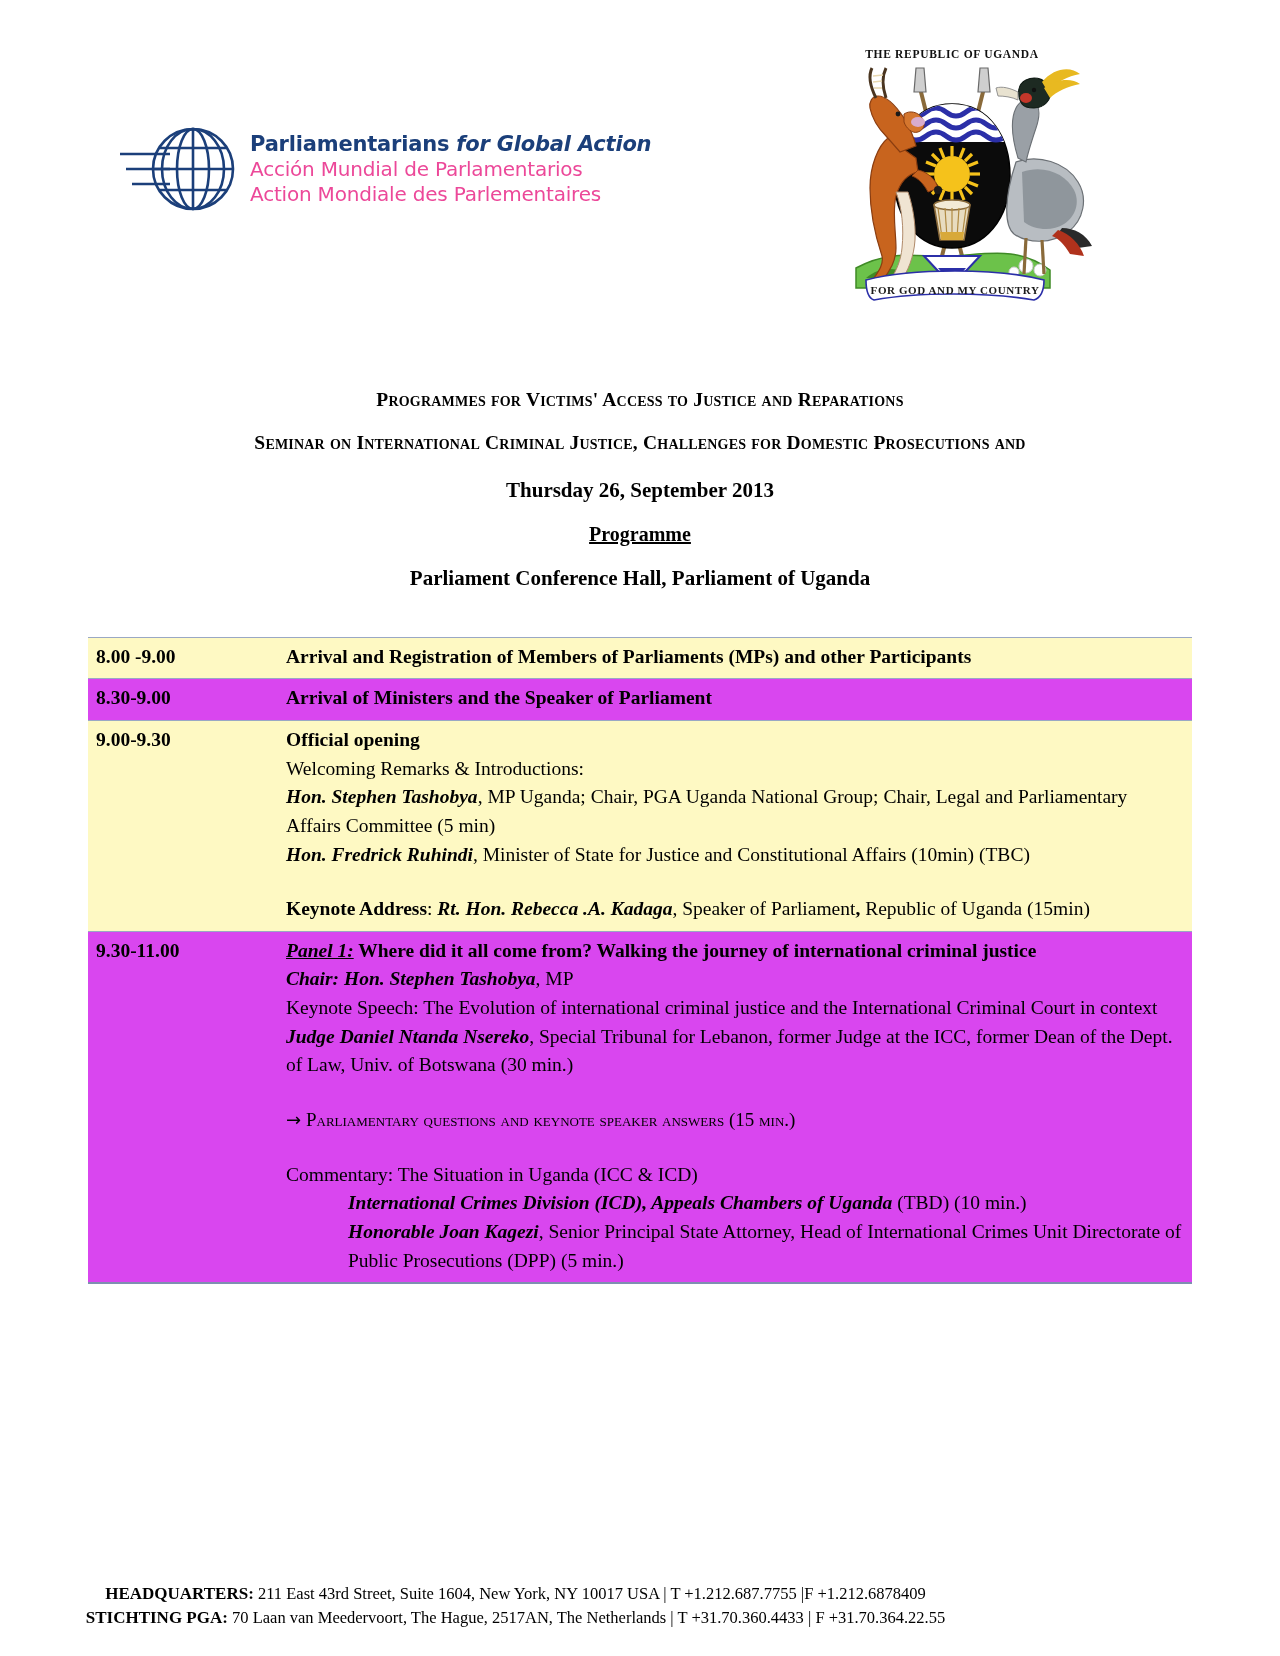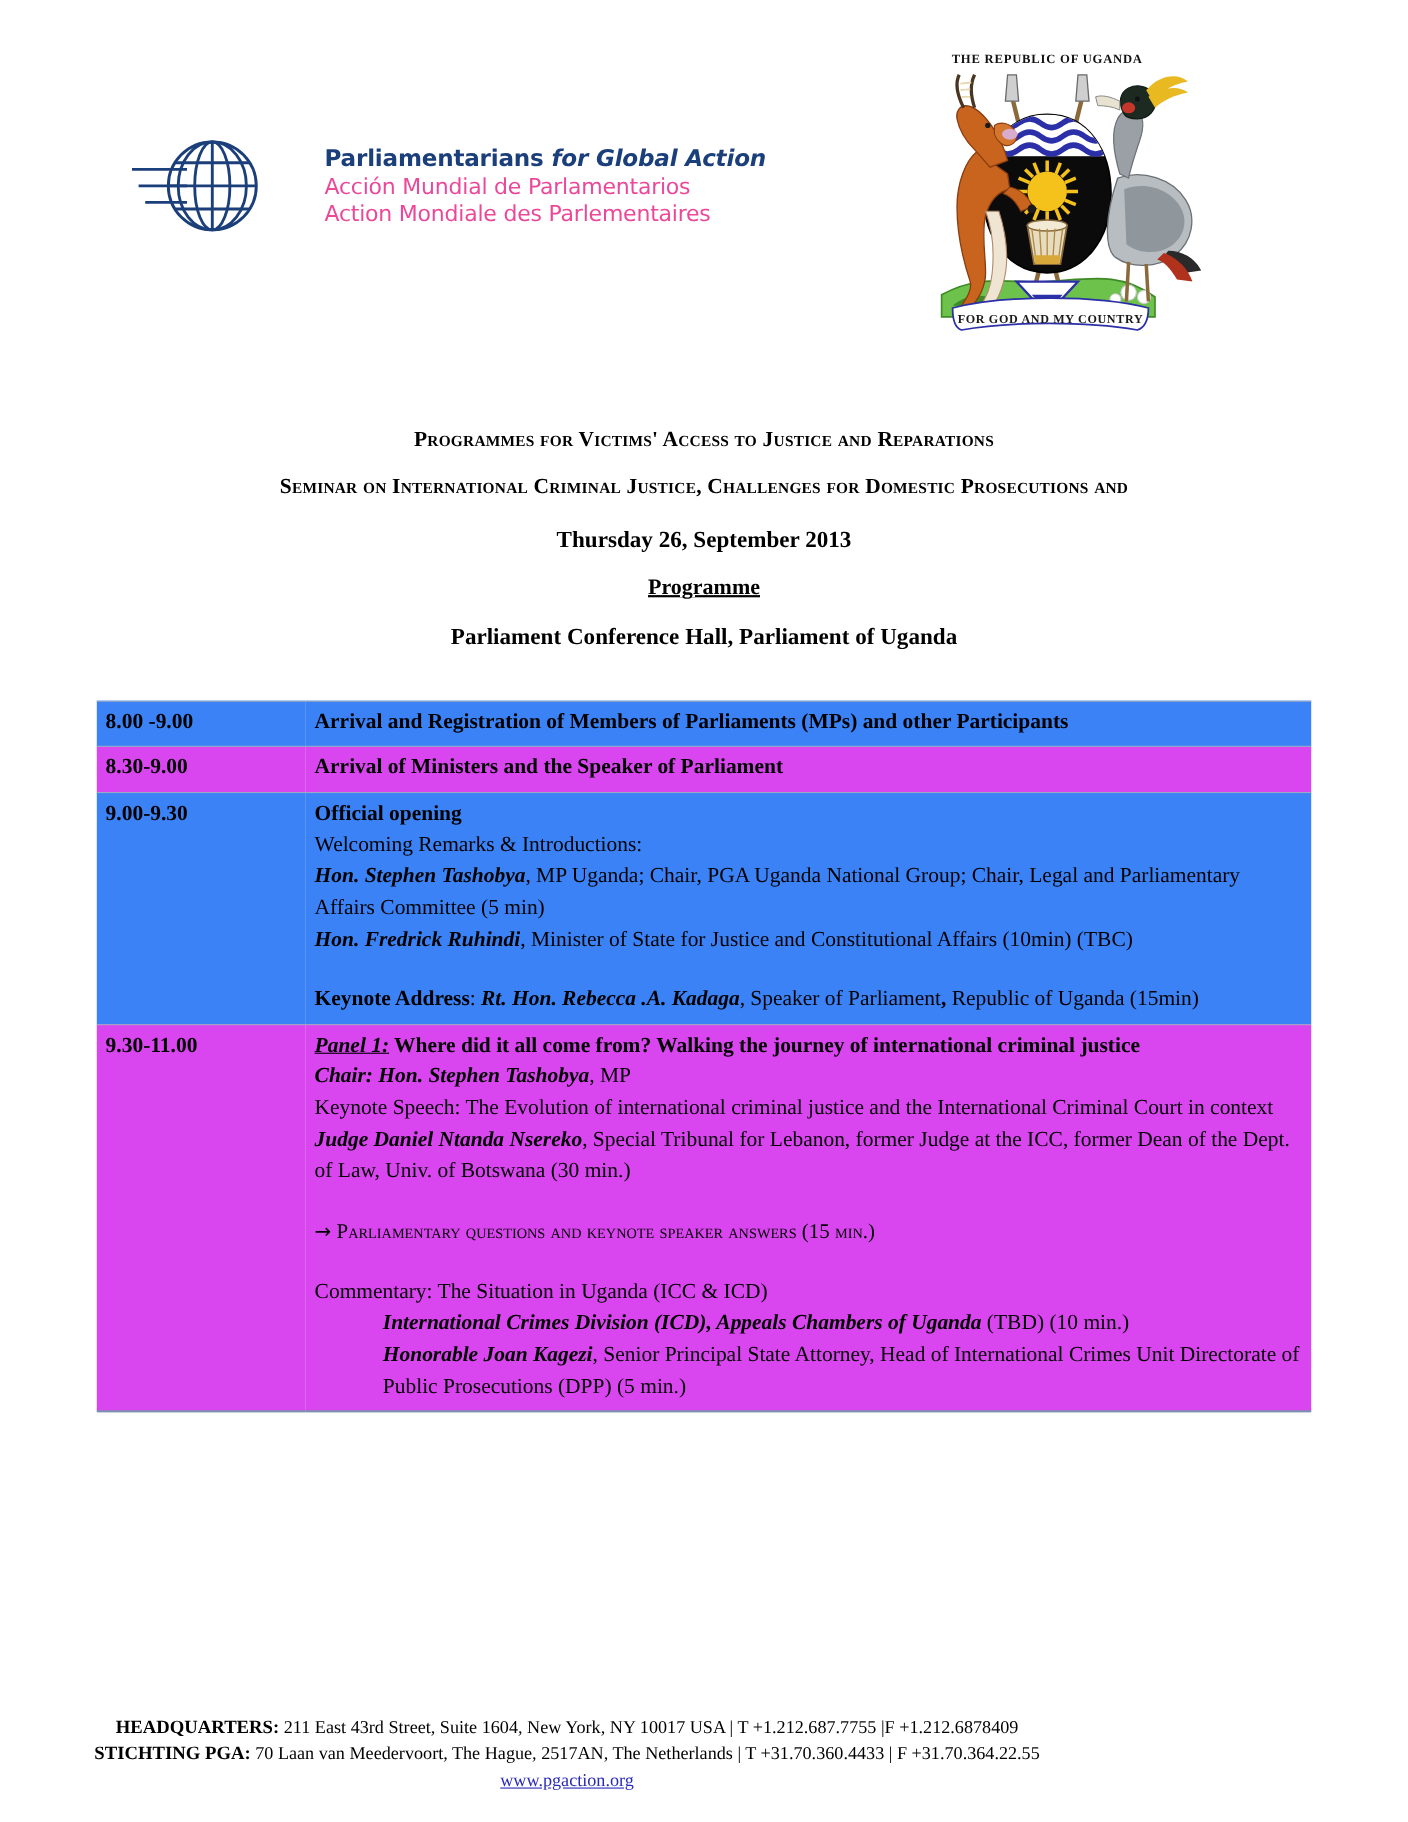--- a/index.html
+++ b/index.html
@@ -26,21 +26,20 @@
   .header {
     position: relative;
     height: 320px;
   }
   .pga-logo {
     position: absolute;
     left: 118px;
     top: 118px;
     display: flex;
     align-items: center;
-    gap: 45px;
   }
   .pga-globe-wrap {
     width: 118px;
     height: 102px;
     position: relative;
   }
   .pga-text {
     margin-left: 14px;
     line-height: 1.22;
     font-family: "DejaVu Sans", "Liberation Sans", sans-serif;
@@ -122,21 +121,21 @@
     padding: 5px 6px 7px 8px;
     font-size: 19.5px;
     line-height: 1.47;
   }
   td.time {
     width: 176px;
     font-weight: bold;
     white-space: nowrap;
   }
   tr.shade td { background: #d946ef; }
-  tr.plain td { background: #3b82f6; }
+  tr.plain td { background: #fef9c3; }
 
   tr.topline td { border-top: 2.2px solid #7e8fb0; }
   tr.botline td { border-bottom: 2.2px solid #7e8fb0; }
   tr.rule td { border-top: 1.3px solid #9aa8c4; }
 
   .b { font-weight: bold; }
   .bi { font-weight: bold; font-style: italic; }
   .u { }
   .ubi { font-weight: bold; font-style: italic; text-decoration: underline; }
   .sc { font-variant: small-caps; font-size: 19px; }
@@ -364,16 +363,15 @@
           <div class="indent"><span class="bi">International Crimes Division (ICD), Appeals Chambers of Uganda</span><span> (TBD) (10 min.)</span></div>
           <div class="indent"><span class="bi">Honorable Joan Kagezi</span><span>, Senior Principal State Attorney, Head of International Crimes Unit Directorate of Public Prosecutions (DPP) (5 min.)</span></div>
         </td>
       </tr>
     </tbody>
   </table>
 
   <div class="footer">
     <div><span class="lbl">HEADQUARTERS:</span><span> 211 East 43rd Street, Suite 1604, New York, NY  10017 USA | T +1.212.687.7755 |F +1.212.6878409</span></div>
     <div><span class="lbl">STICHTING PGA:</span><span> 70 Laan van Meedervoort, The Hague, 2517AN, The Netherlands | T +31.70.360.4433 | F +31.70.364.22.55</span></div>
-    <div><a href="#">www.pgaction.org</a></div>
   </div>
 
 </div>
 
 </body></html>

